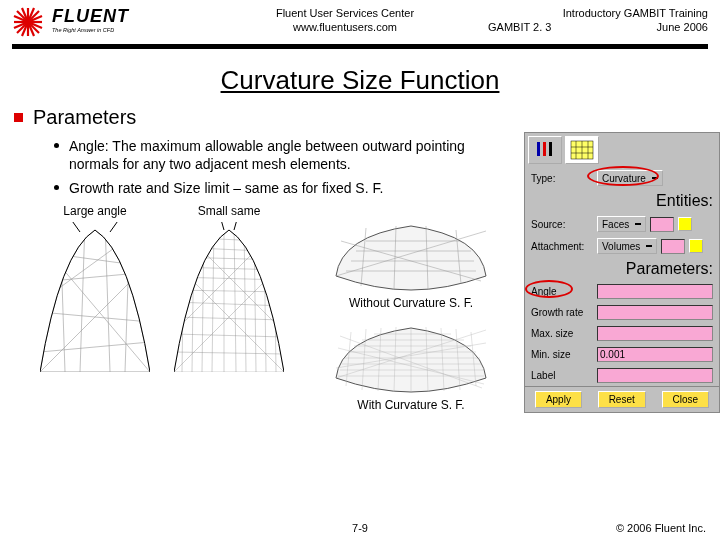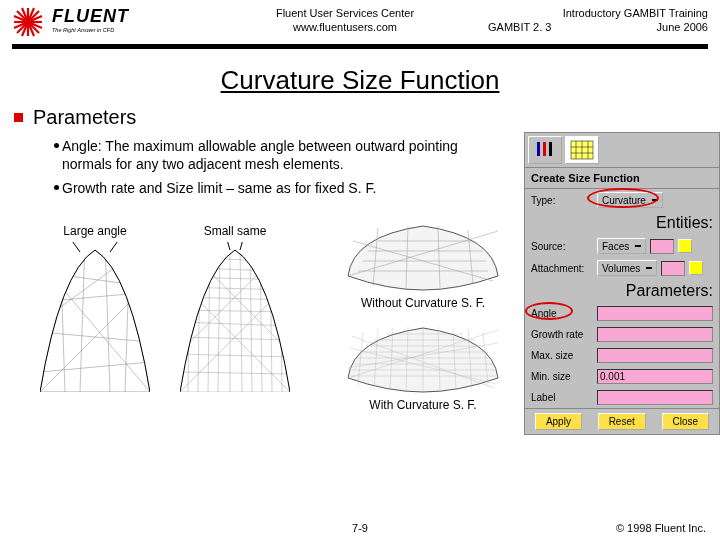--- a/index.html
+++ b/index.html
@@ -12,23 +12,23 @@
   .logo-tag { font-size: 5.5px; font-style: italic; color: #000; }
   .header-center { flex: 1; text-align: center; font-size: 11px; line-height: 1.3; }
   .header-right { text-align: right; font-size: 11px; line-height: 1.3; width: 220px; }
   .hr-bar { height: 5px; background: #000; margin: 2px 12px 0 12px; }
   .title { text-align: center; font-size: 26px; margin: 16px 0 10px 0; font-weight: normal; text-decoration: underline; }
   .content { padding: 0 14px; position: relative; }
   .param-head { display: flex; align-items: center; gap: 10px; margin-bottom: 8px; }
   .red-bullet { width: 9px; height: 9px; background: #d00; }
   .param-head-text { font-size: 20px; }
   .bullets { margin-left: 40px; width: 420px; }
-  .bullet-row { display: flex; align-items: flex-start; gap: 3px; margin-bottom: 6px; font-size: 14px; line-height: 1.3; }
+  .bullet-row { display: flex; align-items: flex-start; gap: 10px; margin-bottom: 6px; font-size: 14px; line-height: 1.3; }
   .dot { width: 5px; height: 5px; border-radius: 50%; background: #000; margin-top: 6px; flex-shrink: 0; }
-  .figs { display: flex; gap: 30px; margin-top: 6px; margin-left: 26px; align-items: center; }
+  .figs { display: flex; gap: 24px; margin-top: 6px; margin-left: 26px; }
   .fig-col { display: flex; flex-direction: column; align-items: center; }
   .fig-label { font-size: 12px; margin-bottom: 2px; }
   .dome { margin-top: 2px; }
   .pillow-area { display: flex; flex-direction: column; align-items: center; margin-left: 18px; margin-top: 12px; }
   .pillow-caption { font-size: 12px; margin-top: 2px; }
   .dialog { position: absolute; right: 0px; top: 132px; width: 196px; background: #c0c0c0; border: 1px solid #888; font-size: 10px; }
   .dialog-tools { display: flex; padding: 3px 3px; gap: 3px; }
   .tool-box { width: 34px; height: 28px; background: #c0c0c0; border: 1px outset #fff; display: flex; align-items: center; justify-content: center; }
   .dialog-title { background: #c0c0c0; padding: 4px 6px; font-size: 11px; font-weight: bold; border-top: 1px solid #888; border-bottom: 1px solid #888; }
   .dlg-row { display: flex; align-items: center; padding: 3px 6px; gap: 4px; }
@@ -235,21 +235,20 @@
           <g stroke="#000" stroke-width="0.5">
             <line x1="6" y1="1" x2="6" y2="19"></line>
             <line x1="12" y1="1" x2="12" y2="19"></line>
             <line x1="18" y1="1" x2="18" y2="19"></line>
             <line x1="1" y1="7" x2="23" y2="7"></line>
             <line x1="1" y1="13" x2="23" y2="13"></line>
           </g>
         </svg>
     </div>
   </div>
-  <div class="dialog-title">Create Size Function</div>
   <div class="dlg-row" style="position:relative;">
     <div class="dlg-label">Type:</div>
     <div class="dlg-drop">
         <span>Curvature</span>
       </div>
     <div class="circled" style="width:72px;height:20px;left:62px;top:-1px;"></div>
   </div>
   <div class="section-label">Entities:</div>
   <div class="dlg-row">
     <div class="dlg-label">Source:</div>
@@ -294,14 +293,14 @@
   <div class="dlg-buttons">
     <div class="dlg-btn">Apply</div>
     <div class="dlg-btn">Reset</div>
     <div class="dlg-btn">Close</div>
   </div>
 </div>
 
 <div class="footer">
   <div></div>
   <div class="footer-center">7-9</div>
-  <div>© 1998 Fluent Inc.</div>
+  <div>© 2006 Fluent Inc.</div>
 </div>
 
 </body></html>

